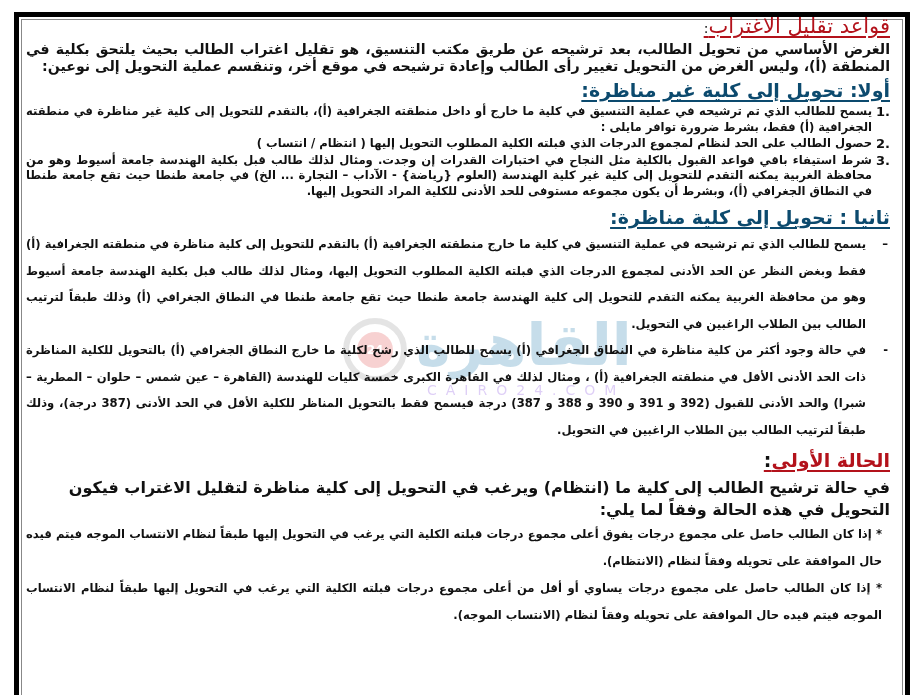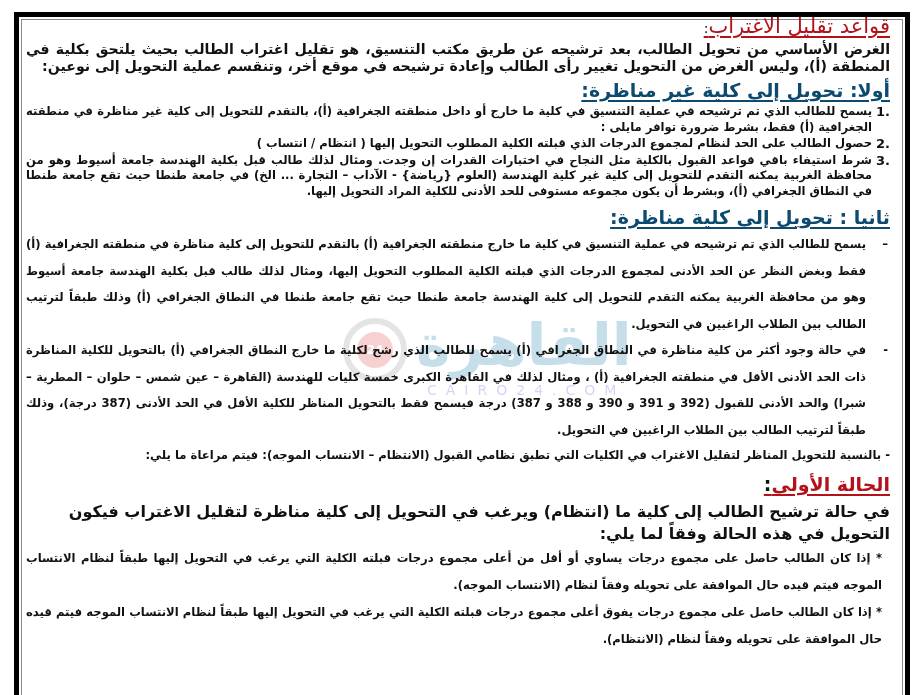--- a/index.html
+++ b/index.html
@@ -115,24 +115,23 @@
     <li><span class="num">3.</span><span>شرط استيفاء باقي قواعد القبول بالكلية مثل النجاح في اختبارات القدرات إن وجدت. ومثال لذلك طالب قبل بكلية الهندسة جامعة أسيوط وهو من محافظة الغربية يمكنه التقدم للتحويل إلى كلية غير كلية الهندسة (العلوم {رياضة} - الآداب – التجارة ... الخ) في جامعة طنطا حيث تقع جامعة طنطا في النطاق الجغرافي (أ)، وبشرط أن يكون مجموعه مستوفى للحد الأدنى للكلية المراد التحويل إليها.</span></li>
   </ol>
 
   <h2 class="section-title" style="margin-top:6px">ثانيا : تحويل إلى كلية مناظرة:</h2>
 
   <ul class="dash-list">
     <li><span class="bullet">–</span><span>يسمح للطالب الذي تم ترشيحه في عملية التنسيق في كلية ما خارج منطقته الجغرافية (أ) بالتقدم للتحويل إلى كلية مناظرة في منطقته الجغرافية (أ) فقط وبغض النظر عن الحد الأدنى لمجموع الدرجات الذي قبلته الكلية المطلوب التحويل إليها، ومثال لذلك طالب قبل بكلية الهندسة جامعة أسيوط وهو من محافظة الغربية يمكنه التقدم للتحويل إلى كلية الهندسة جامعة طنطا حيث تقع جامعة طنطا في النطاق الجغرافي (أ) وذلك طبقاً لترتيب الطالب بين الطلاب الراغبين في التحويل.</span></li>
     <li><span class="bullet">-</span><span>في حالة وجود أكثر من كلية مناظرة في النطاق الجغرافي (أ) يسمح للطالب الذي رشح لكلية ما خارج النطاق الجغرافي (أ) بالتحويل للكلية المناظرة ذات الحد الأدنى الأقل في منطقته الجغرافية (أ) ، ومثال لذلك في القاهرة الكبرى خمسة كليات للهندسة (القاهرة – عين شمس – حلوان – المطرية – شبرا) والحد الأدنى للقبول (392 و 391 و 390 و 388 و 387) درجة فيسمح فقط بالتحويل المناظر للكلية الأقل في الحد الأدنى (387 درجة)، وذلك طبقاً لترتيب الطالب بين الطلاب الراغبين في التحويل.</span></li>
   </ul>
 
-  <p class="note">- بالنسبة للتحويل المناظر لتقليل الاغتراب في الكليات التي تطبق نظامي القبول (الانتظام – الانتساب الموجه): فيتم مراعاة ما يلي:</p>
 
   <h3 class="case-title"><span>الحالة الأولى</span><span class="colon">:</span></h3>
 
   <p class="case-intro">في حالة ترشيح الطالب إلى كلية ما (انتظام) ويرغب في التحويل إلى كلية مناظرة لتقليل الاغتراب فيكون التحويل في هذه الحالة وفقاً لما يلي:</p>
 
   <ul class="star-list">
+    <li>* إذا كان الطالب حاصل على مجموع درجات يفوق أعلى مجموع درجات قبلته الكلية التي يرغب في التحويل إليها طبقاً لنظام الانتساب الموجه فيتم قيده حال الموافقة على تحويله وفقاً لنظام (الانتظام).</li>
     <li>* إذا كان الطالب حاصل على مجموع درجات يساوي أو أقل من أعلى مجموع درجات قبلته الكلية التي يرغب في التحويل إليها طبقاً لنظام الانتساب الموجه فيتم قيده حال الموافقة على تحويله وفقاً لنظام (الانتساب الموجه).</li>
-    <li>* إذا كان الطالب حاصل على مجموع درجات يفوق أعلى مجموع درجات قبلته الكلية التي يرغب في التحويل إليها طبقاً لنظام الانتساب الموجه فيتم قيده حال الموافقة على تحويله وفقاً لنظام (الانتظام).</li>
   </ul>
 
 </div>
 
 </body></html>

